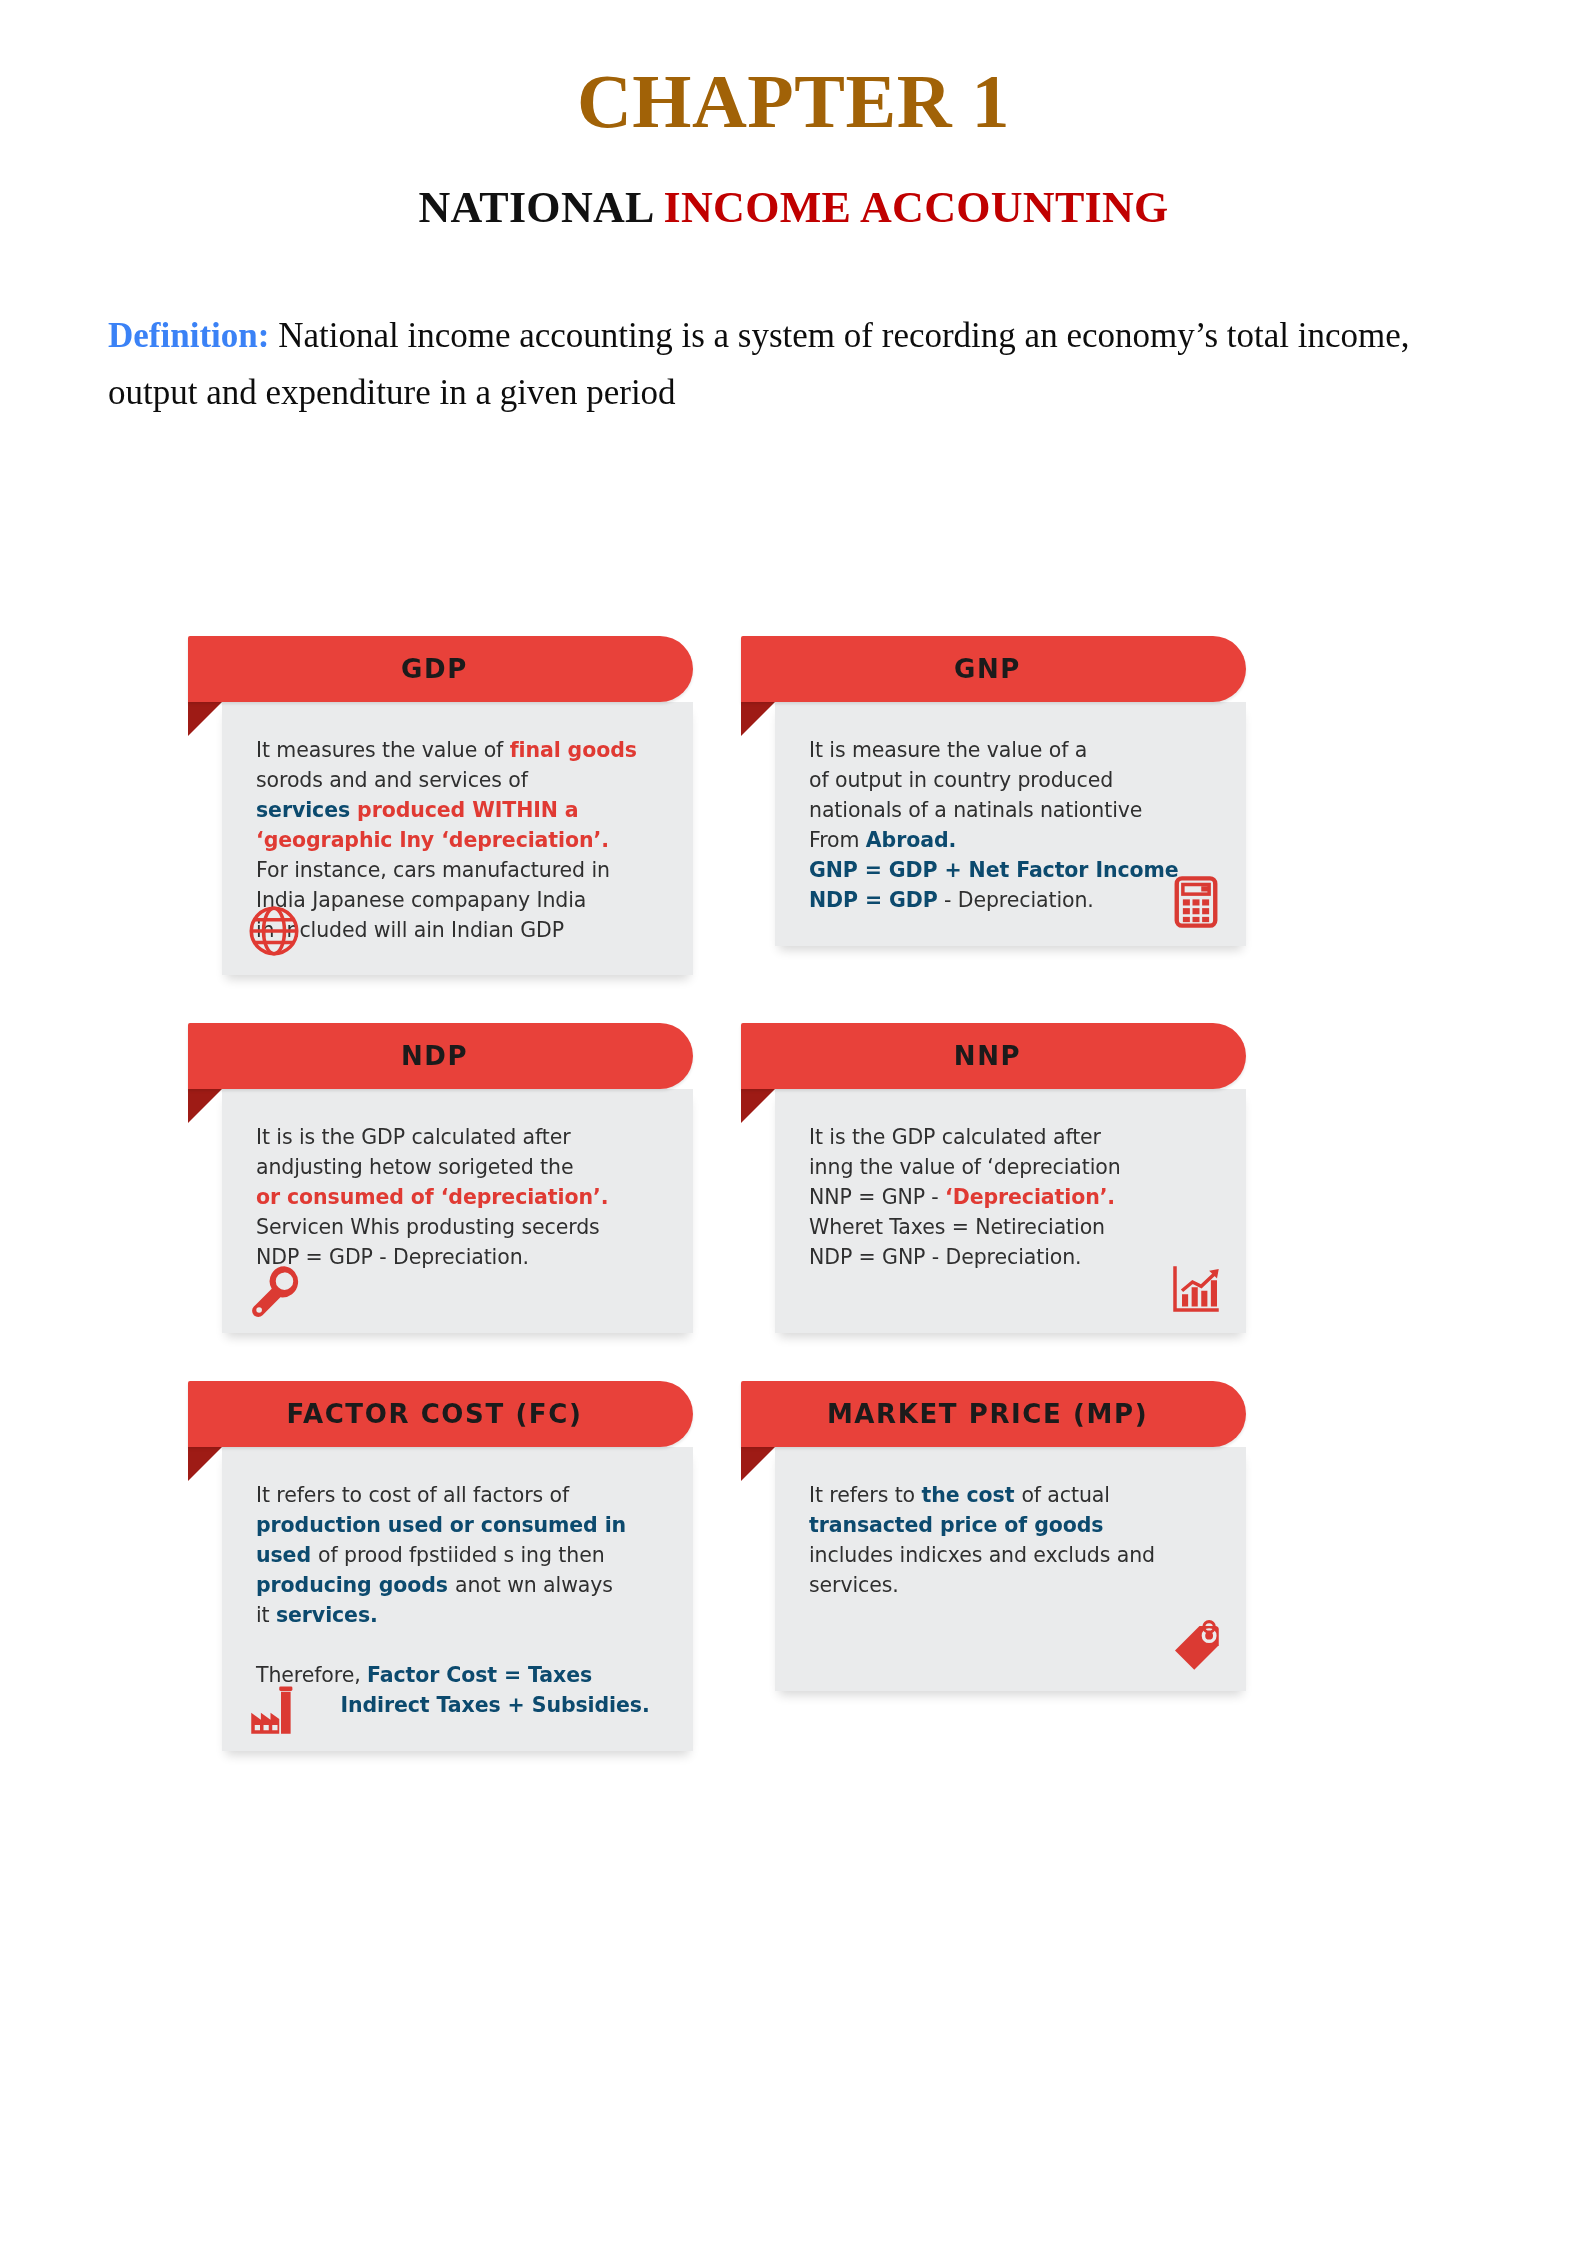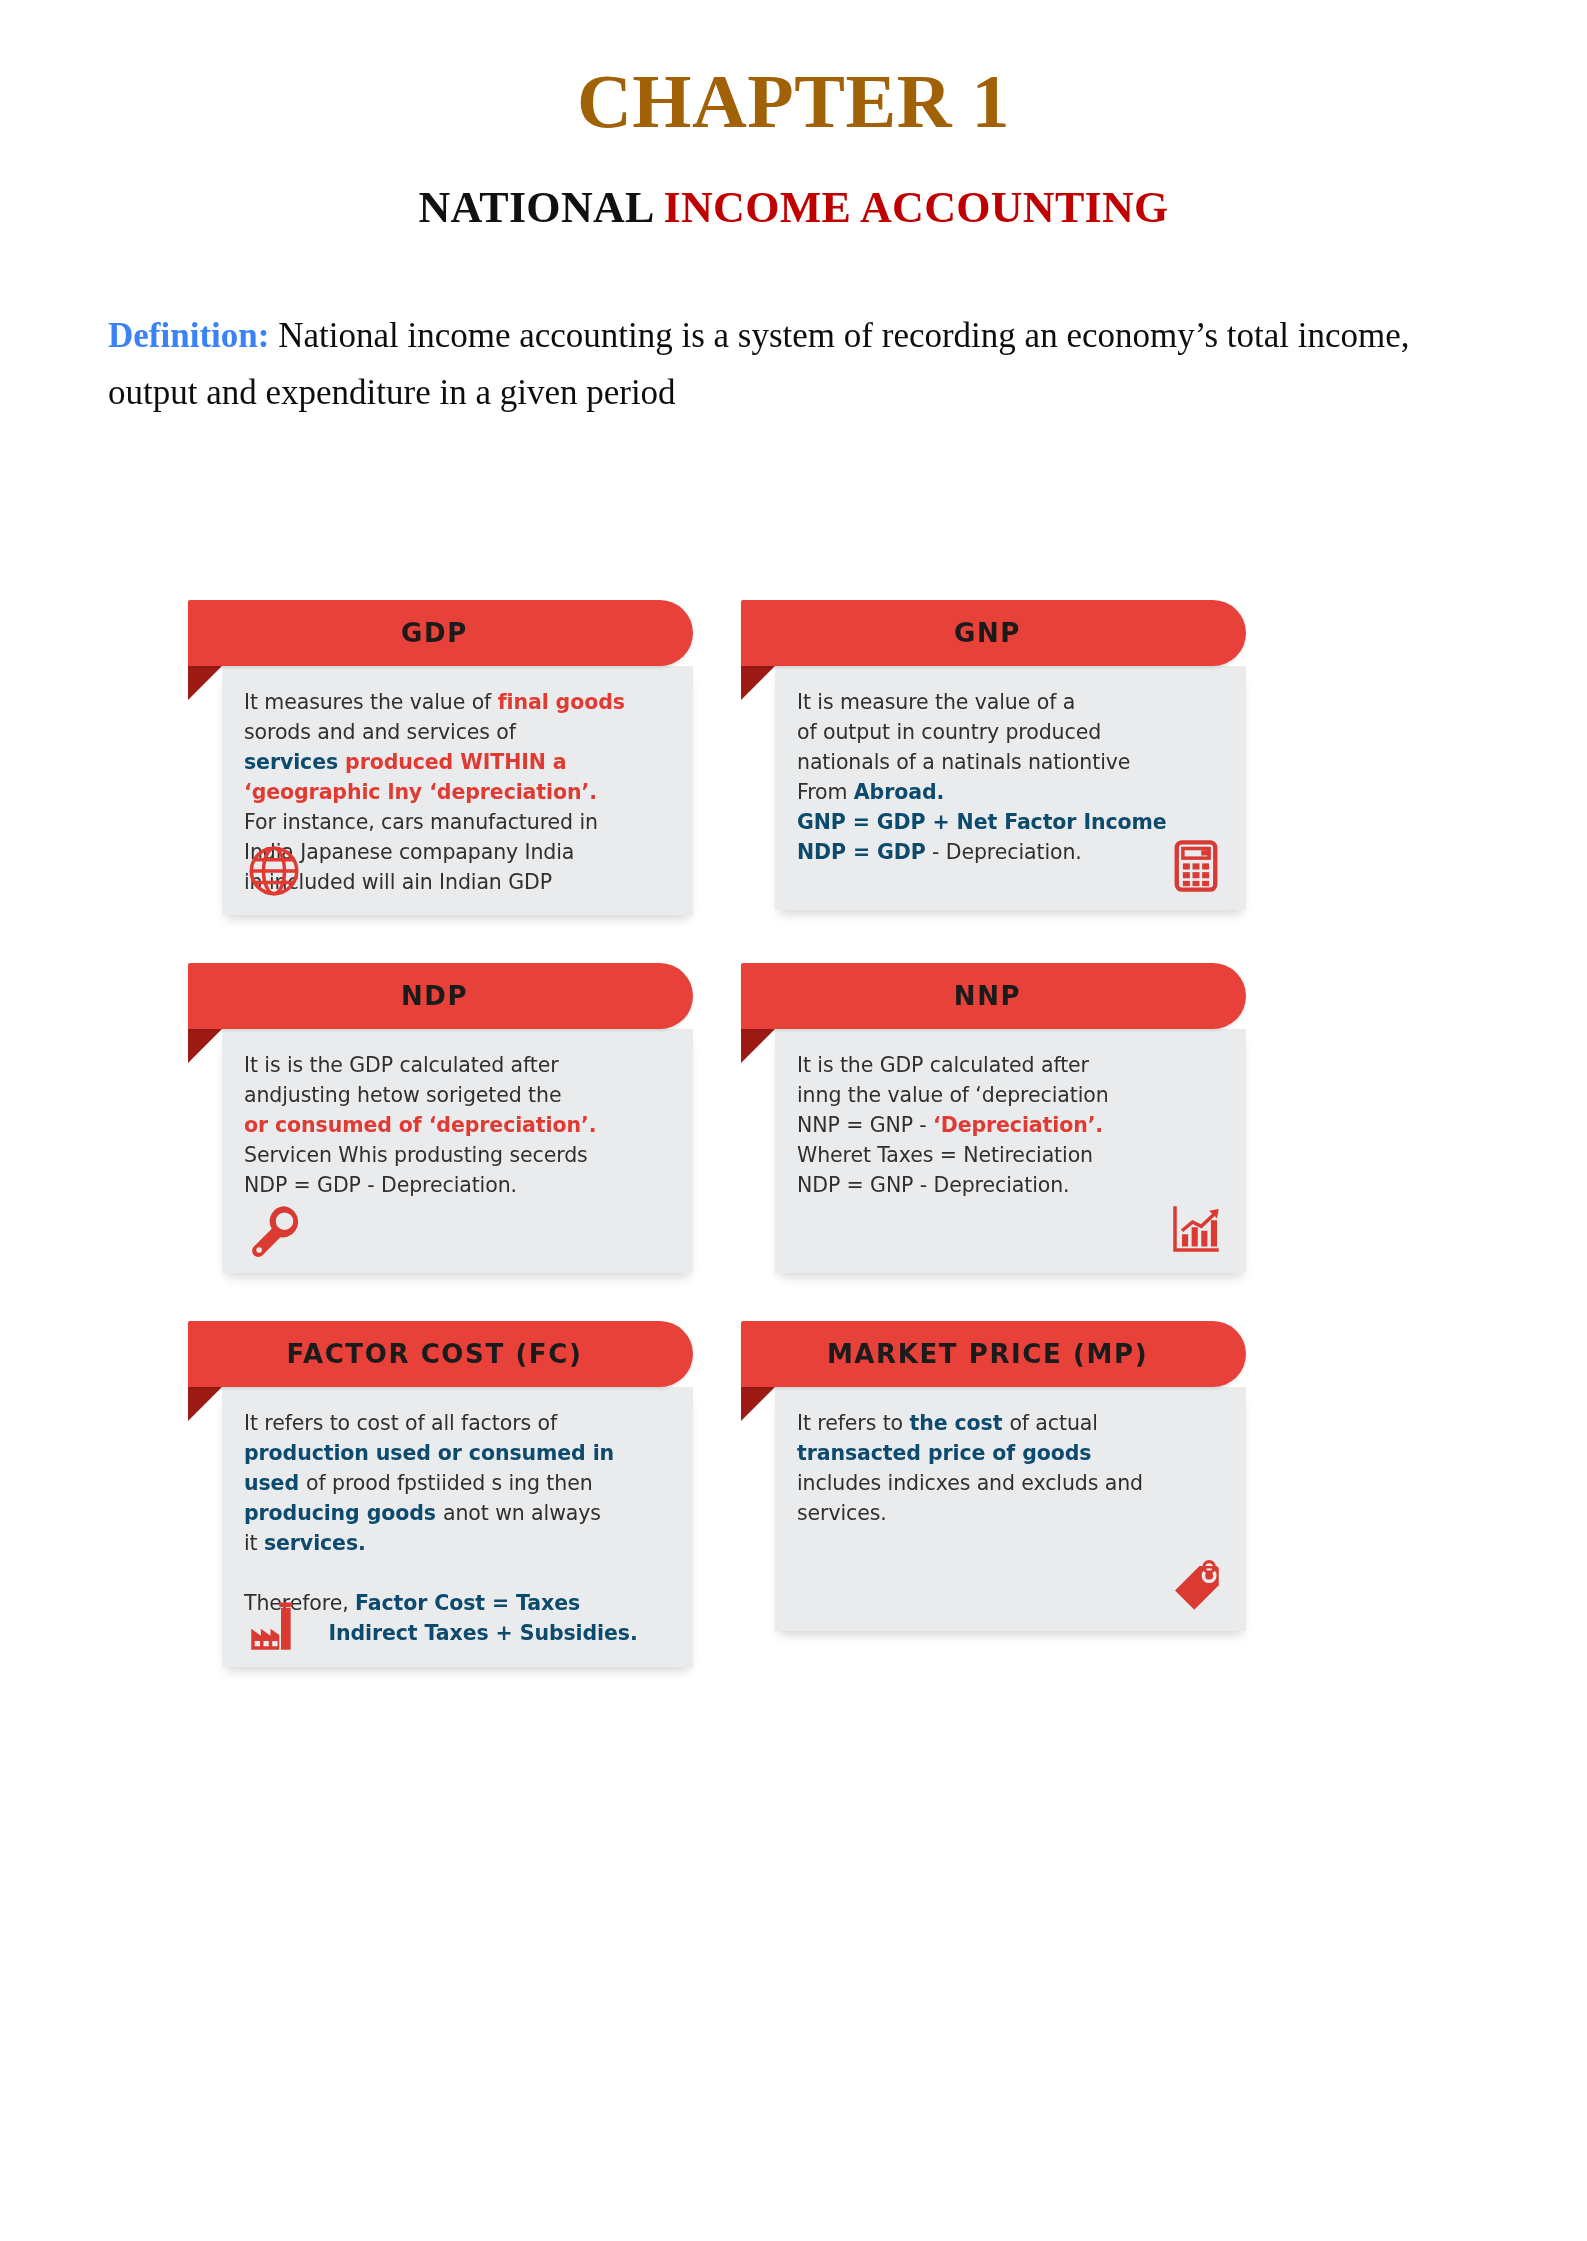--- a/index.html
+++ b/index.html
@@ -59,21 +59,21 @@
   }
   .definition .lead {
     font-weight: bold;
     color: #3b82f6;
   }
 
   
   .card-grid {
     position: absolute;
     left: 188px;
-    top: 600px;
+    top: 636px;
     width: 1200px;
     display: grid;
     grid-template-columns: 505px 505px;
     column-gap: 85px;
     row-gap: 57px;
     gap: 48px;
   }
 
   .card {
     position: relative;
@@ -129,21 +129,21 @@
   }
   .card-body.tall { min-height: 268px; }
 
   .card-text {
     font-family: "DejaVu Sans", sans-serif;
     font-size: 20.5px;
     line-height: 1.46;
     color: #2f2f2f;
     letter-spacing: -0.1px;
     white-space: pre-wrap;
-    margin: 0;
+    margin: 12px;
   }
   .card-text .b   { font-weight: bold; color: #0c4a6e; }
   .card-text .r   { color: #E03A33; font-weight: bold; }
 
   .card-text.second {
     margin-top: 30px;
   }
 
   
   .card-icon {

